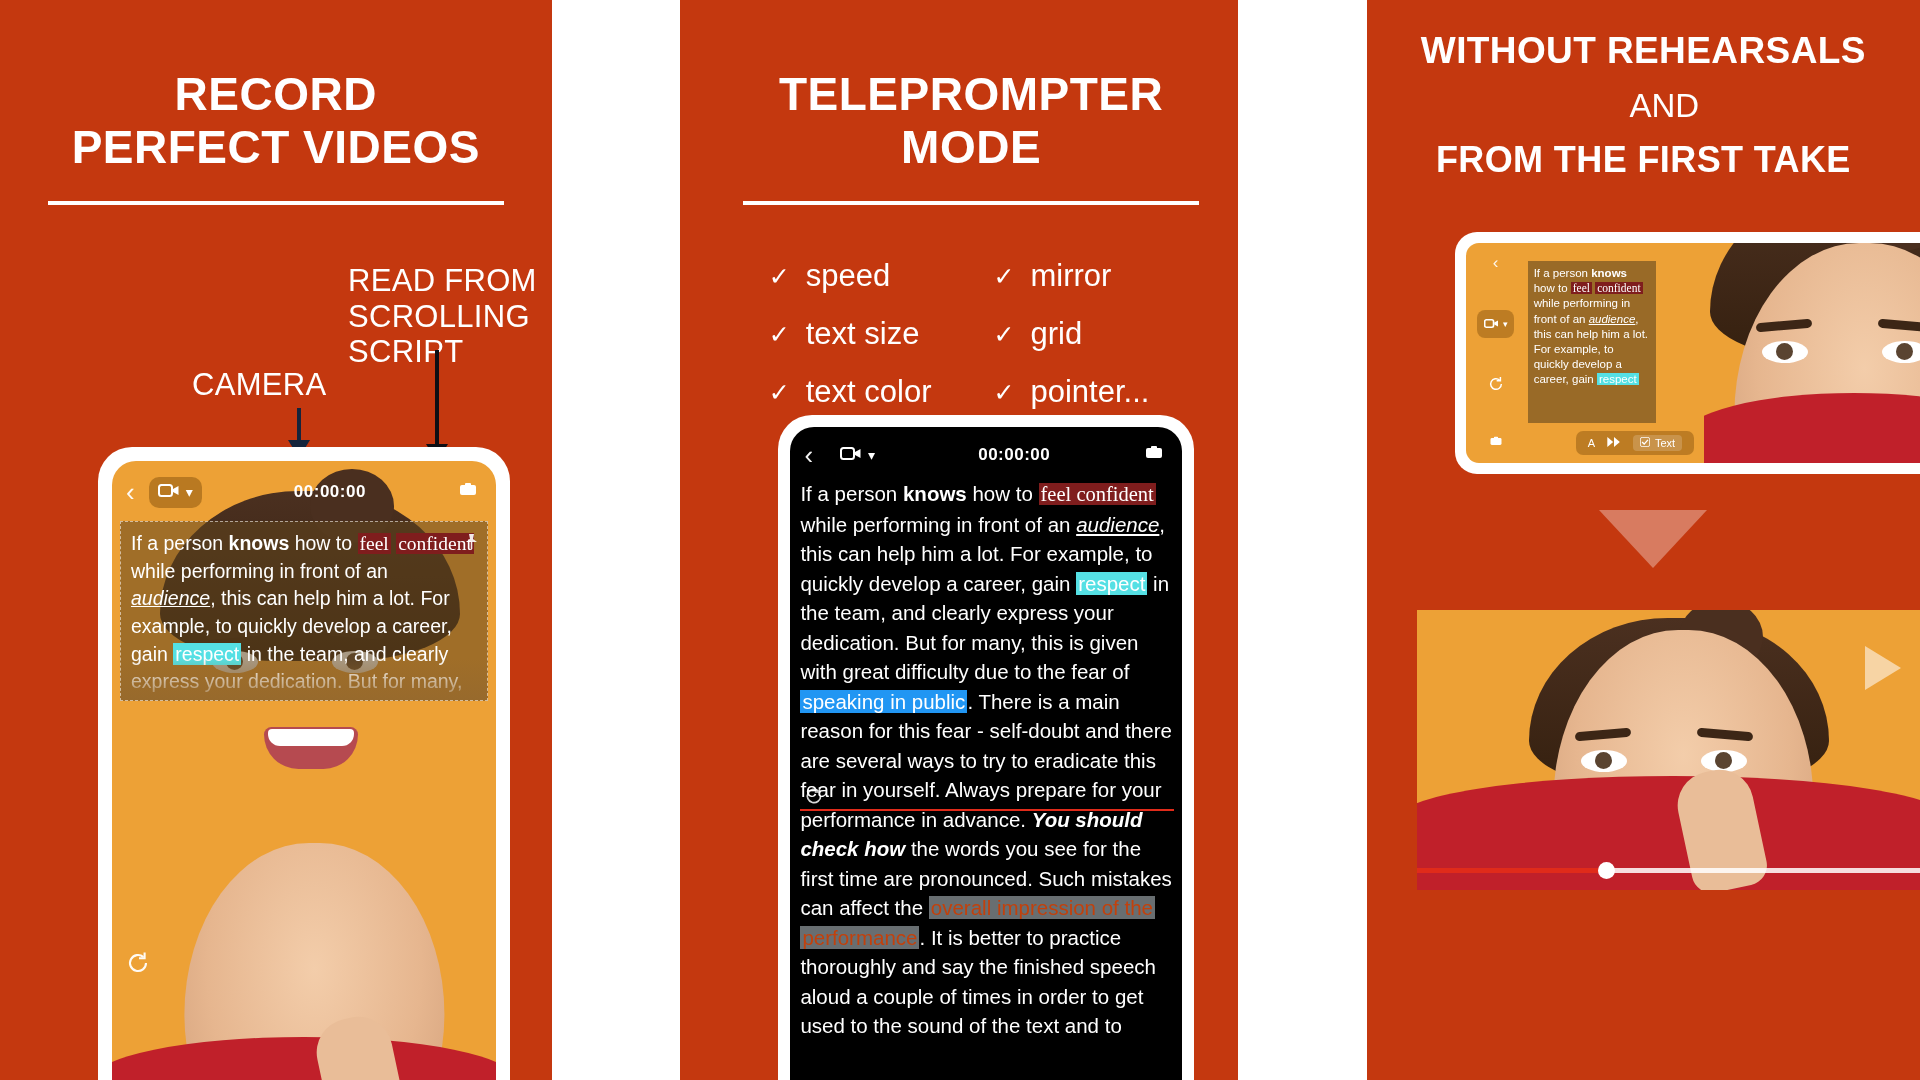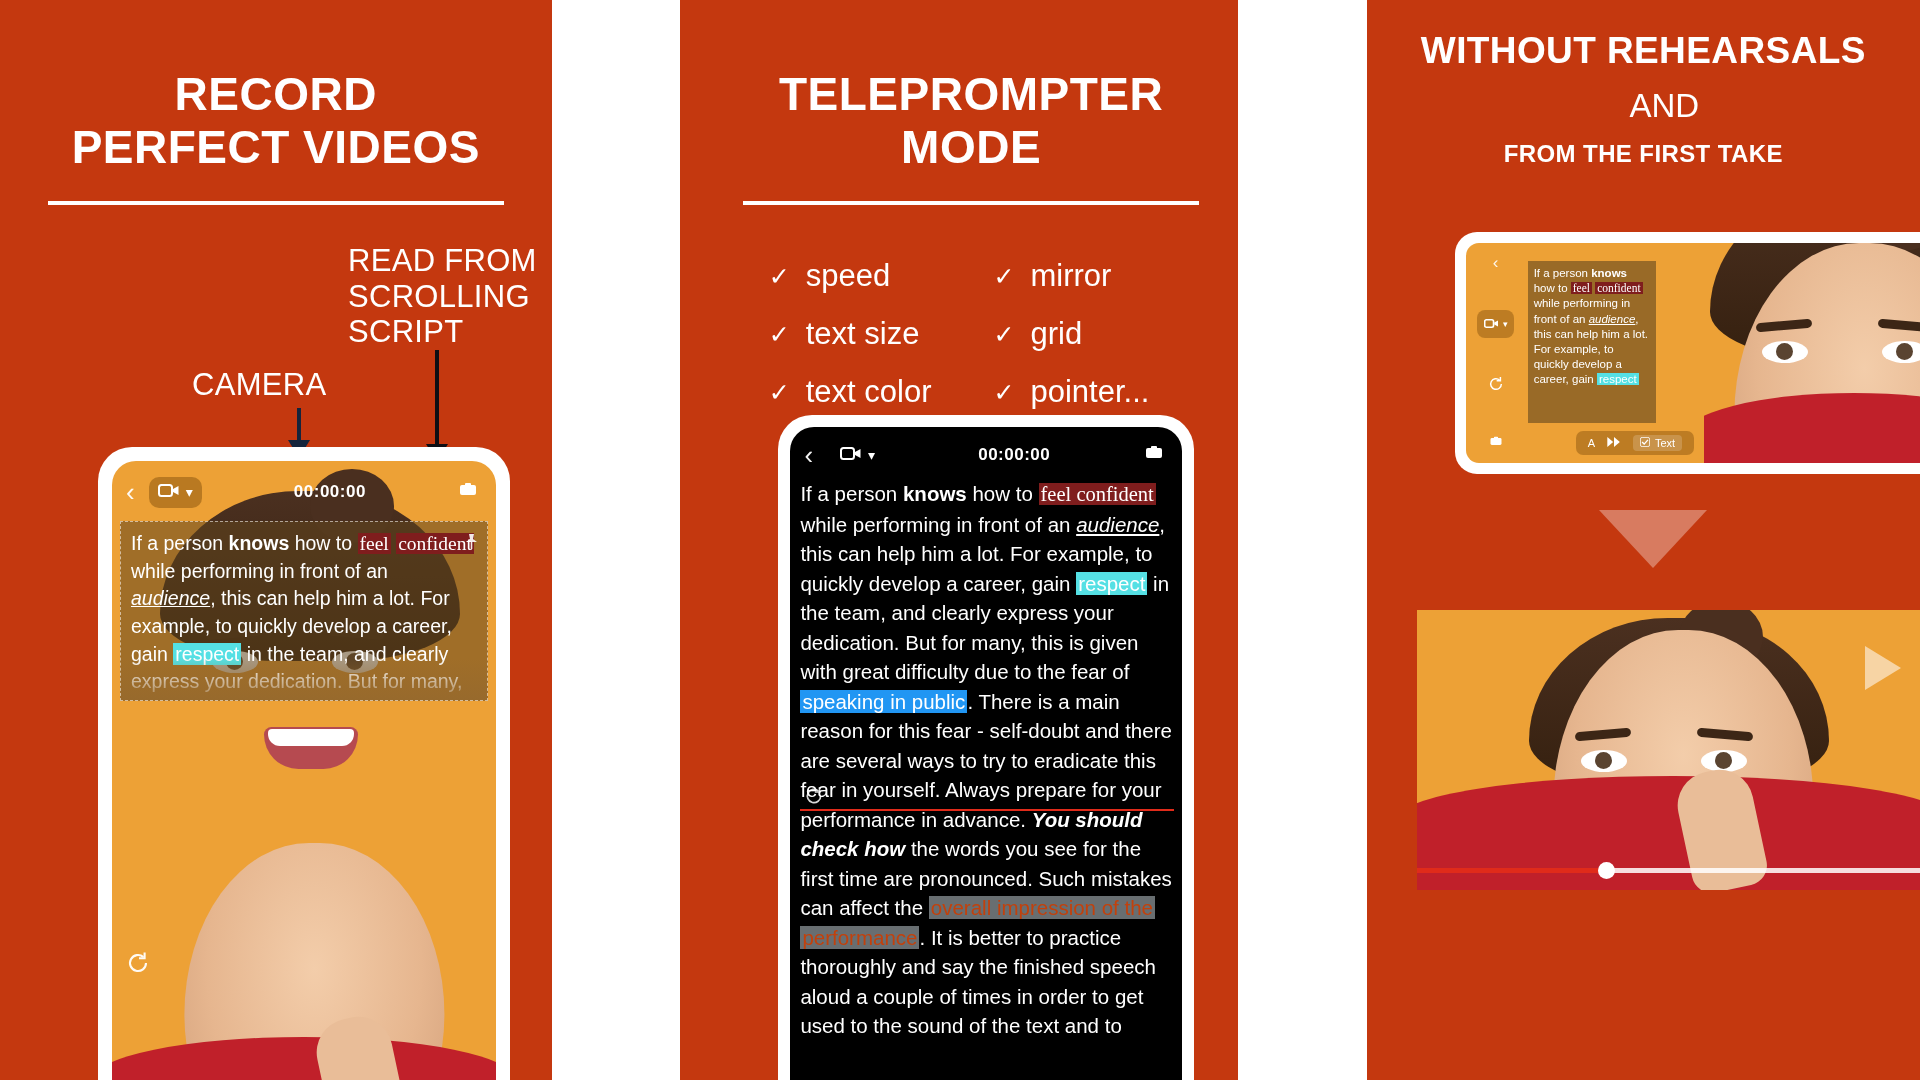--- a/index.html
+++ b/index.html
@@ -45,32 +45,32 @@
   }
   .p1 .rule { width: 456px; }
   .p2 .rule { width: 456px; }
 
   .p3 .head3 {
     color: #fff; text-align: center; margin-top: 32px;
     line-height: 1.05;
   }
   .p3 .h3a { font-size: 37px; font-weight: bold; letter-spacing: .4px; }
   .p3 .h3b { font-size: 33px; font-weight: normal; margin-top: 18px; padding-left: 42px; }
-  .p3 .h3c { font-size: 24px; font-weight: bold; margin-top: 18px; letter-spacing: .4px; }
+  .p3 .h3c { font-size: 36px; font-weight: bold; margin-top: 18px; letter-spacing: .4px; }
 
   
   .anno {
     position: absolute;
     color: #ffffff;
     font-size: 31px;
     line-height: 1.15;
     letter-spacing: .3px;
   }
   .anno.camera { left: 192px; top: 367px; }
-  .anno.readscript { left: 348px; top: 243px; }
+  .anno.readscript { left: 348px; top: 263px; }
 
   .arrow { position: absolute; }
   .arrow svg { display: block; }
 
   
   .phone1 {
     position: absolute;
     left: 98px; top: 447px;
     width: 412px; height: 700px;
     background: #ffffff;

